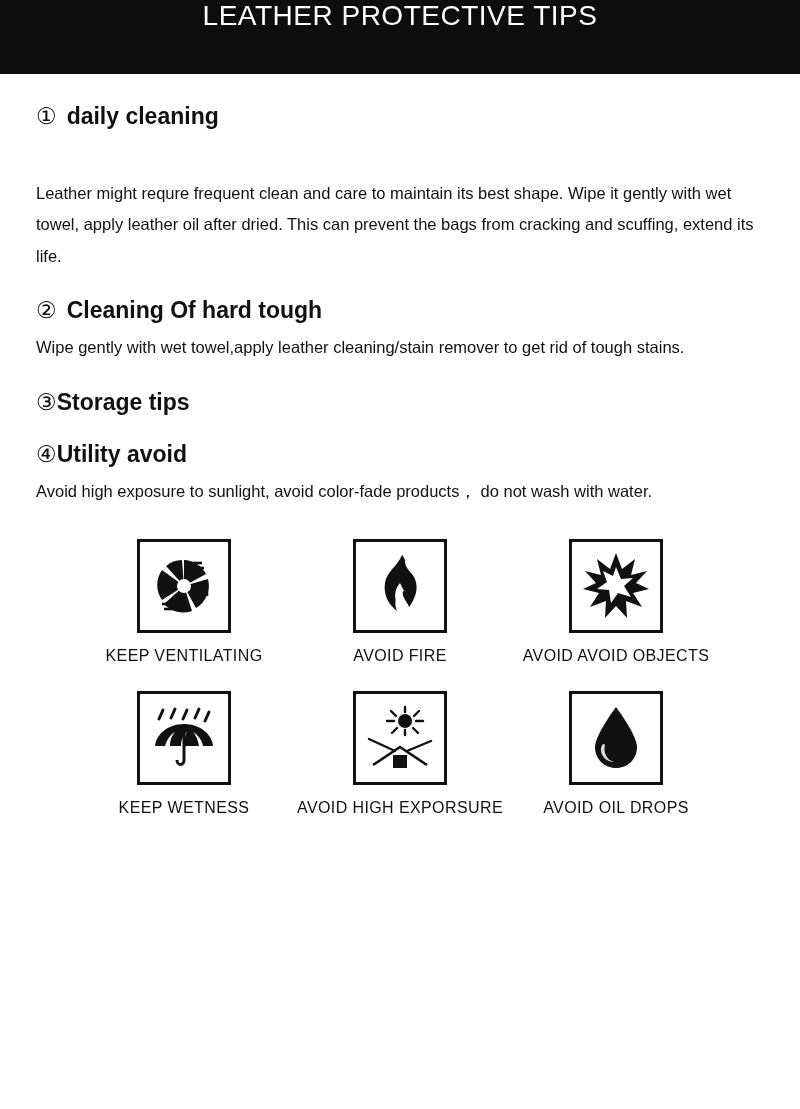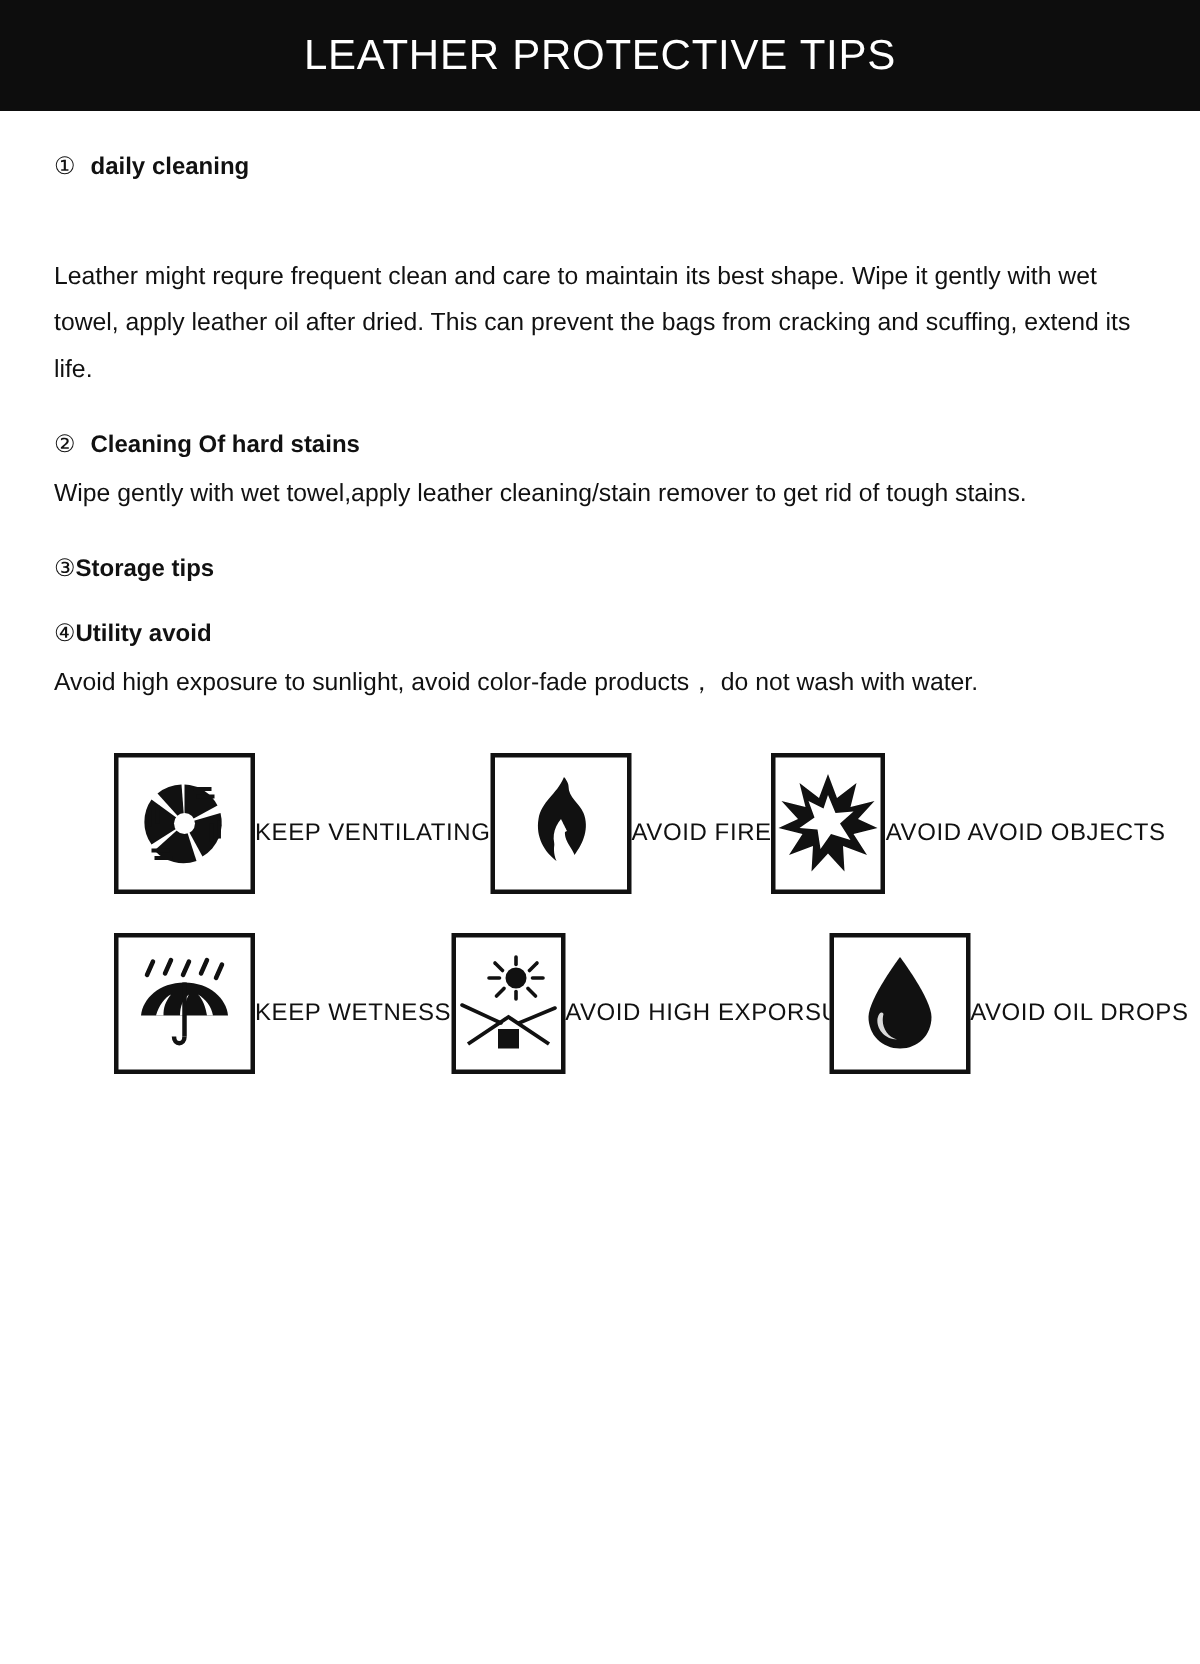--- a/index.html
+++ b/index.html
@@ -12,38 +12,38 @@
     height: 1109px;
     font-family: "Liberation Sans", sans-serif;
     color: #111111;
     position: relative;
     overflow: hidden;
   }
   .header {
     background: #0d0d0d;
     height: 74px;
     display: flex;
-    align-items: center;
+    align-items: flex-start;
     justify-content: center;
   }
   .header-title {
     color: #ffffff;
     font-size: 28px;
     letter-spacing: 0.5px;
     font-weight: 400;
     font-family: "Liberation Sans", sans-serif;
   }
   .content {
     padding: 28px 36px 0 36px;
   }
   .section {
     margin-bottom: 22px;
   }
   .section-title {
-    font-size: 16px;
+    font-size: 23px;
     font-weight: 700;
     margin: 0 0 6px 0;
     line-height: 1.3;
   }
   .section-title .num {
     font-weight: 400;
   }
   .section-title .num.spaced {
     margin-right: 10px;
   }
@@ -64,21 +64,21 @@
     padding: 0 40px;
   }
   .icon-row {
     display: flex;
     justify-content: flex-start;
     margin-bottom: 26px;
   }
   .icon-cell {
     width: 252px;
     display: flex;
-    flex-direction: row;
+    flex-direction: column;
     align-items: center;
   }
   .icon-box {
     width: 94px;
     height: 94px;
     border: 3px solid #111111;
     display: flex;
     align-items: center;
     justify-content: center;
     box-sizing: border-box;
@@ -104,21 +104,21 @@
 
   <div class="section sec1">
     <h2 class="section-title">
       <span class="num spaced">①</span><span>daily cleaning</span>
     </h2>
     <p class="section-body">Leather might requre frequent clean and care to maintain its best shape. Wipe it gently with wet towel, apply leather oil after dried. This can prevent the bags from cracking and scuffing, extend its life.</p>
   </div>
 
   <div class="section sec2">
     <h2 class="section-title">
-      <span class="num spaced">②</span><span>Cleaning Of hard stains</span>
+      <span class="num spaced">②</span><span>Cleaning Of hard tough</span>
     </h2>
     <p class="section-body">Wipe gently with wet towel,apply leather cleaning/stain remover to get rid of tough stains.</p>
   </div>
 
   <div class="section sec3">
     <h2 class="section-title">
       <span class="num">③</span><span>Storage tips</span>
     </h2>
   </div>
 

